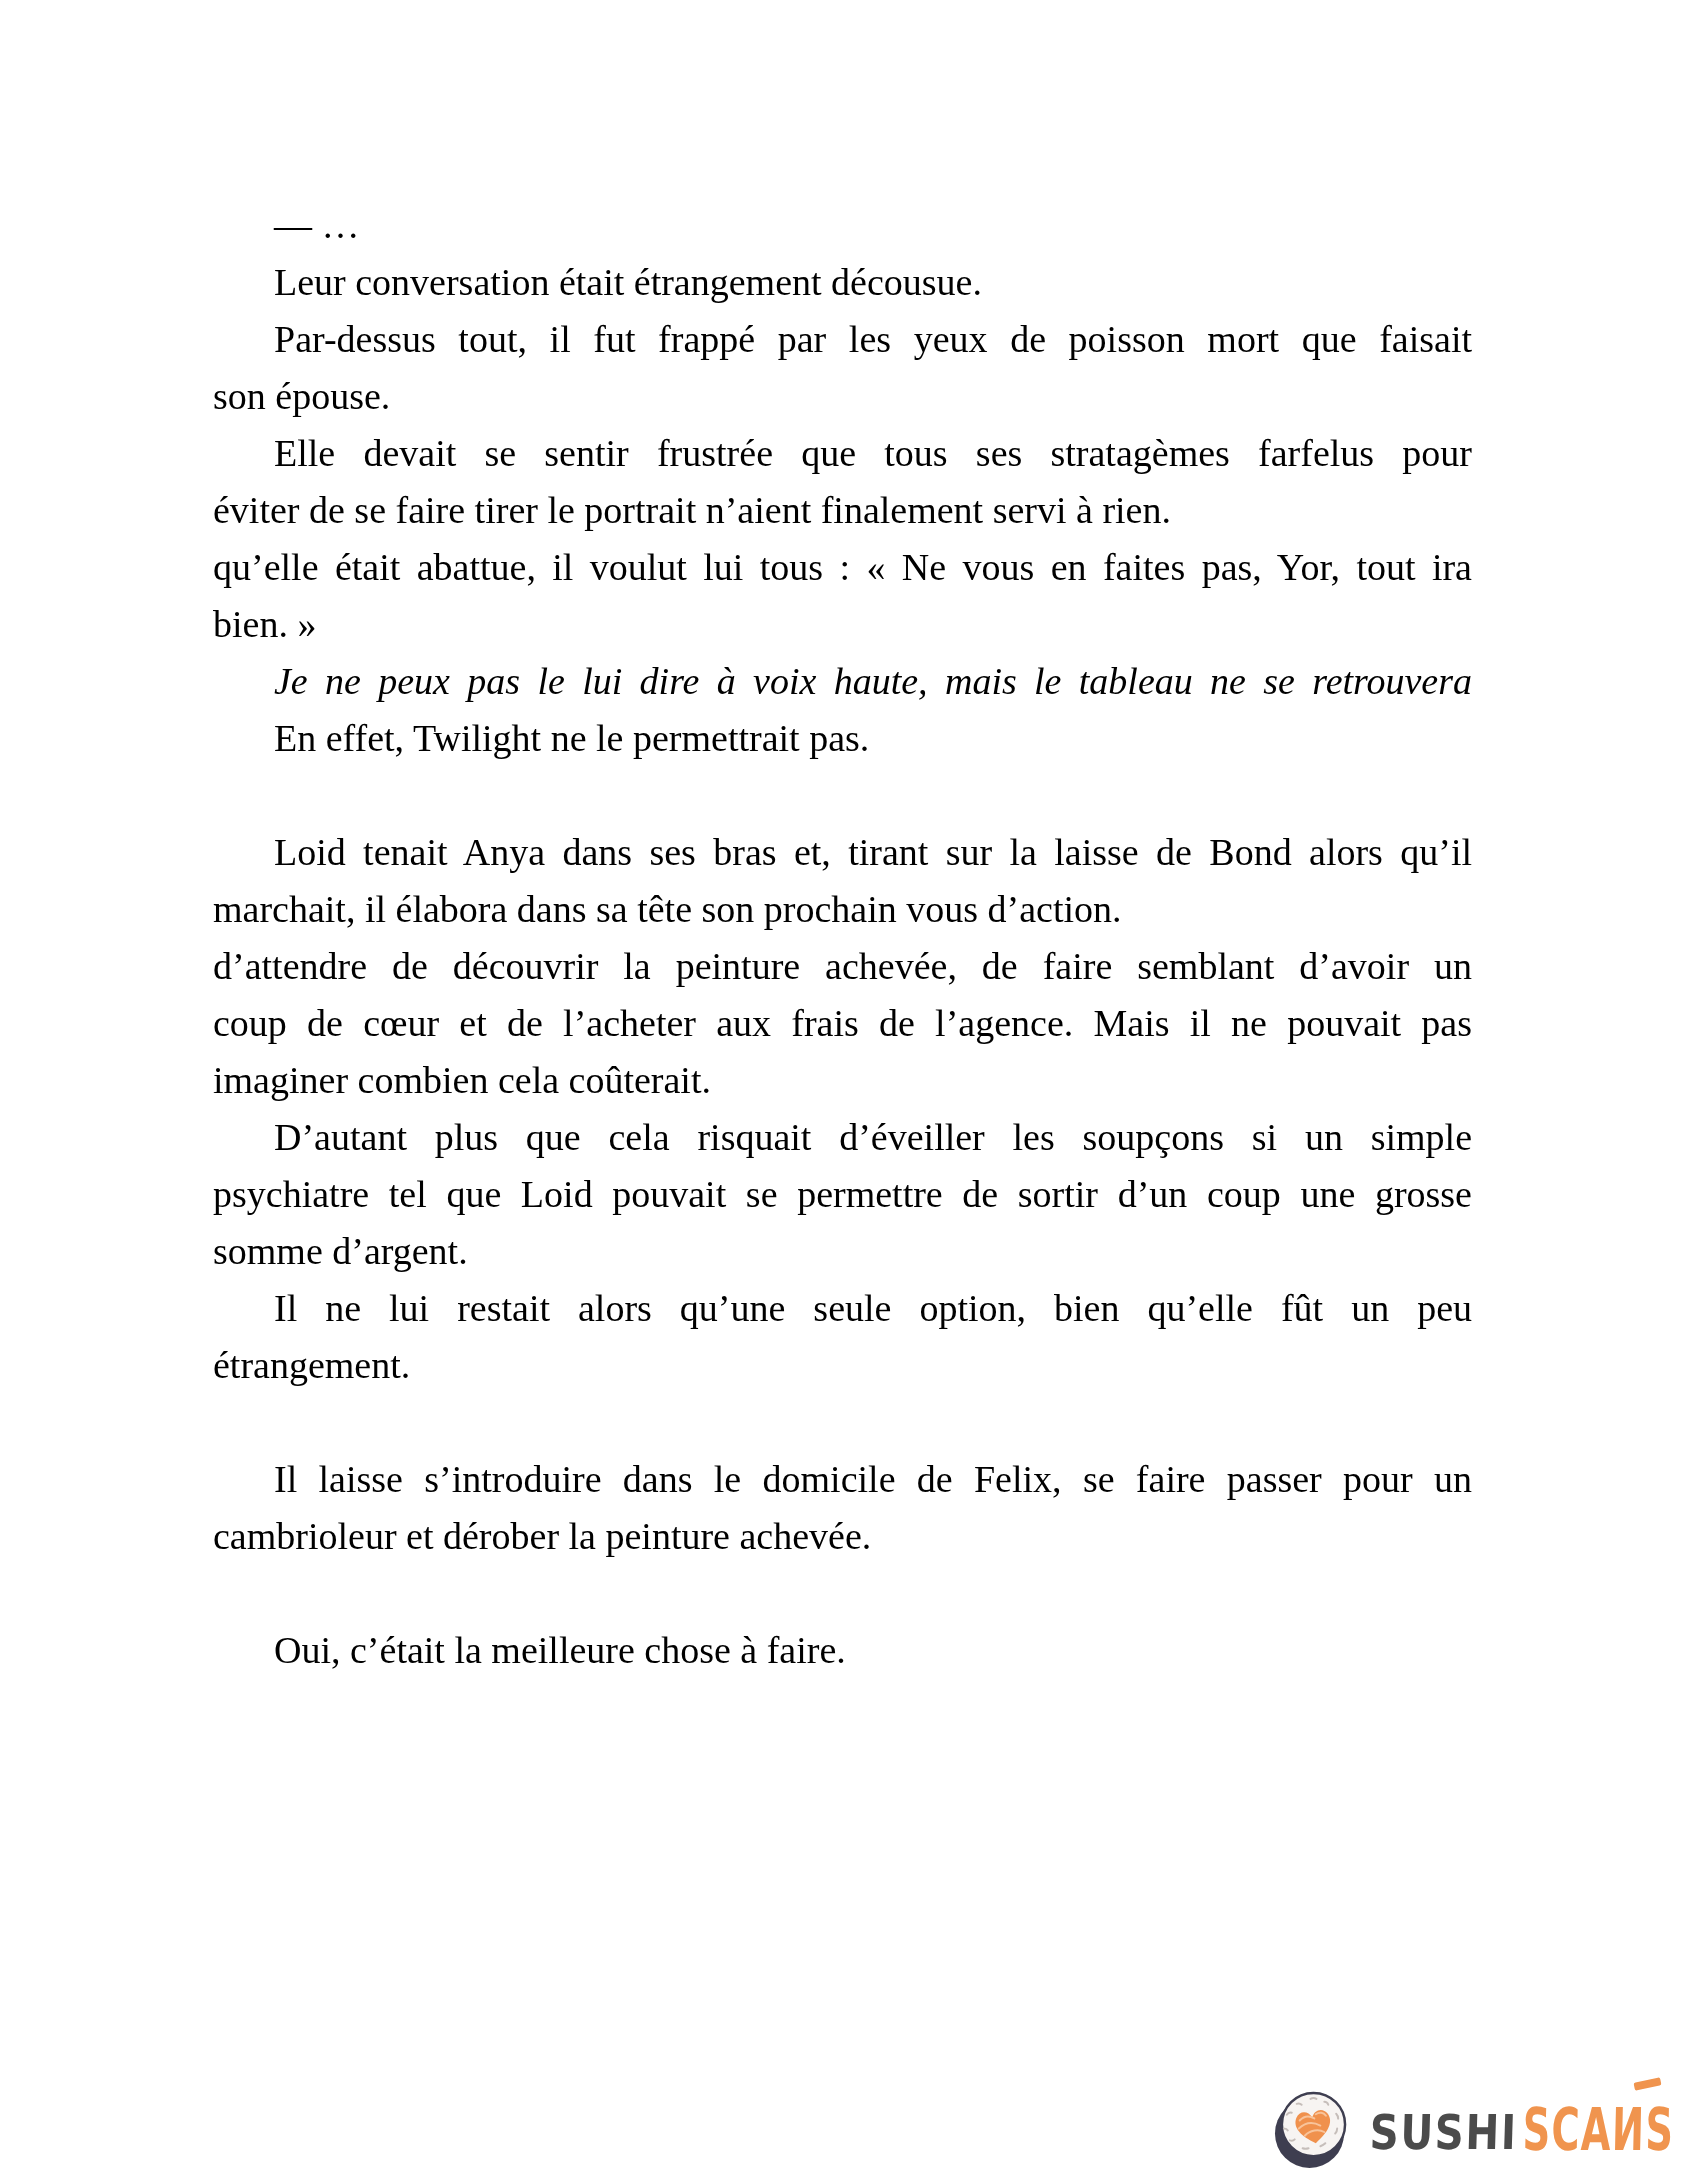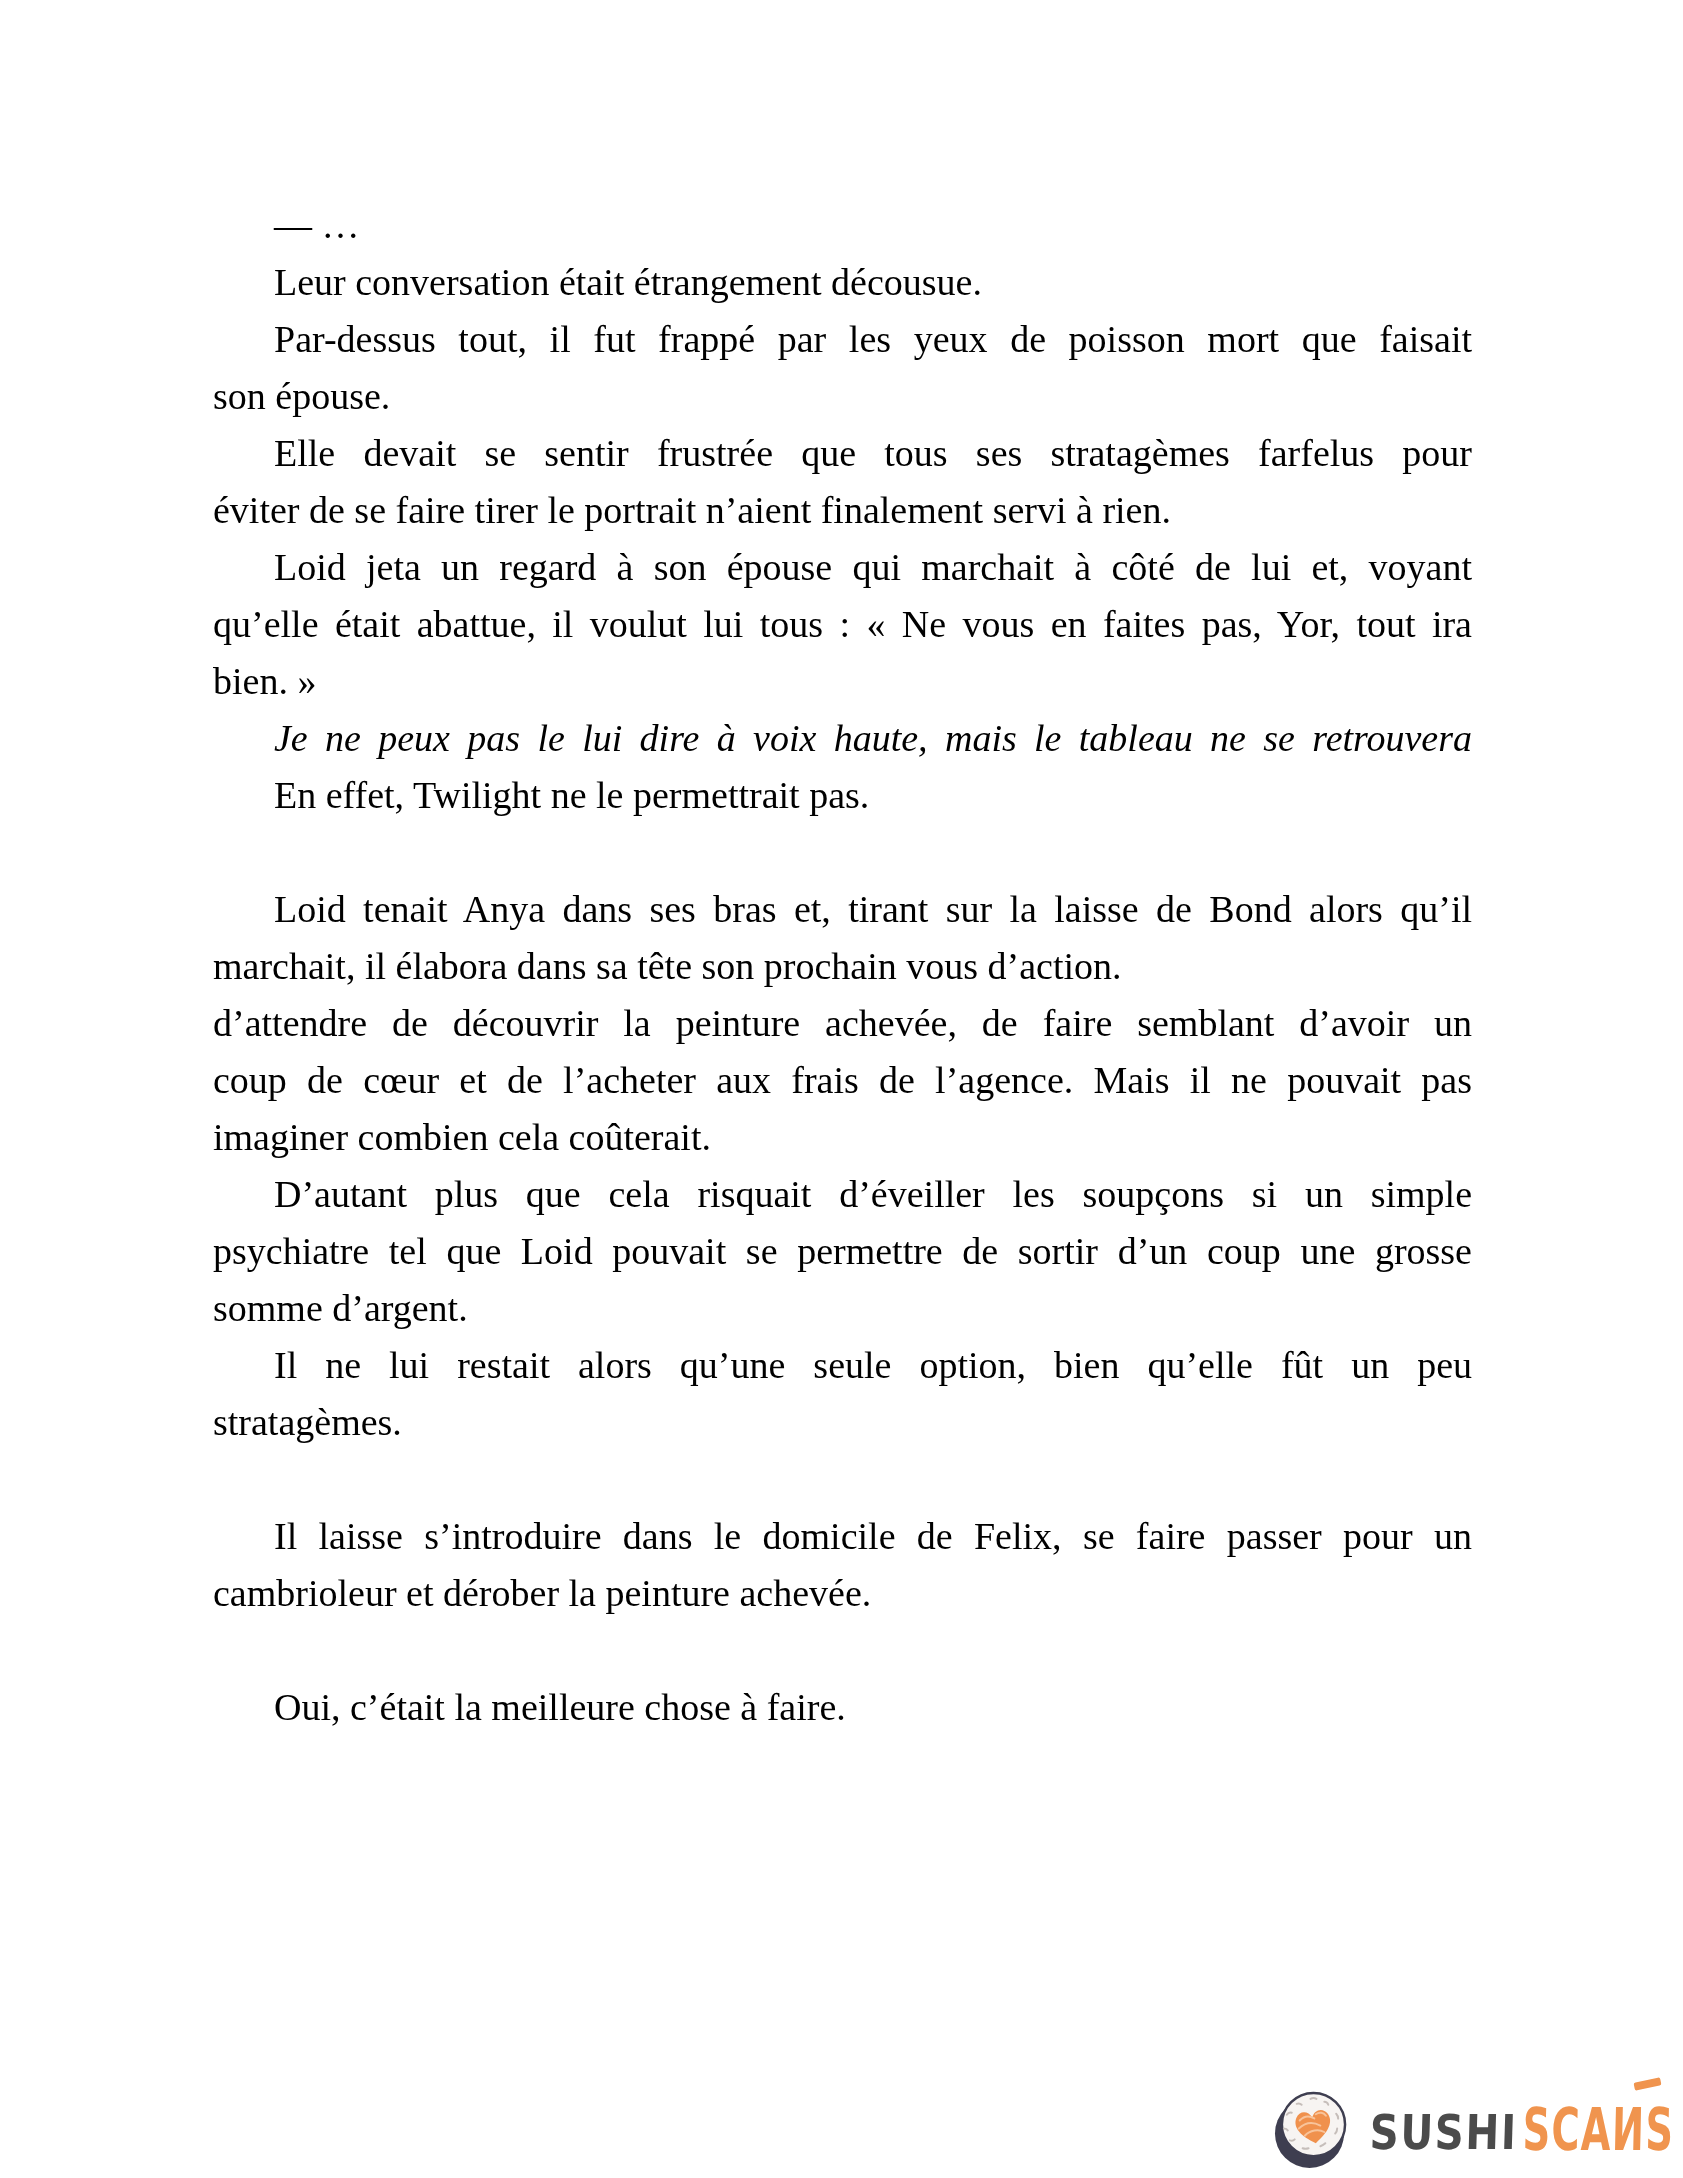--- a/index.html
+++ b/index.html
@@ -78,36 +78,35 @@
 </head>
 <body>
 
 <div id="text-block" style="color: rgb(0, 0, 0);">
     <div class="line normal first last">— …</div>
     <div class="line normal first last">Leur conversation était étrangement décousue.</div>
     <div class="line normal first">Par-dessus tout, il fut frappé par les yeux de poisson mort que faisait</div>
     <div class="line normal last">son épouse.</div>
     <div class="line normal first">Elle devait se sentir frustrée que tous ses stratagèmes farfelus pour</div>
     <div class="line normal last">éviter de se faire tirer le portrait n’aient finalement servi à rien.</div>
-    <div class="line normal first">Loid jeta un regard à son épouse qui marchait à côté de lui et, voyant</div>
     <div class="line normal">qu’elle était abattue, il voulut lui tous : « Ne vous en faites pas, Yor, tout ira</div>
     <div class="line normal last">bien. »</div>
     <div class="line italic first">Je ne peux pas le lui dire à voix haute, mais le tableau ne se retrouvera</div>
     <div class="line normal first last">En effet, Twilight ne le permettrait pas.</div>
     <div class="line spacer"></div>
     <div class="line normal first">Loid tenait Anya dans ses bras et, tirant sur la laisse de Bond alors qu’il</div>
     <div class="line normal last">marchait, il élabora dans sa tête son prochain vous d’action.</div>
     <div class="line normal">d’attendre de découvrir la peinture achevée, de faire semblant d’avoir un</div>
     <div class="line normal">coup de cœur et de l’acheter aux frais de l’agence. Mais il ne pouvait pas</div>
     <div class="line normal last">imaginer combien cela coûterait.</div>
     <div class="line normal first">D’autant plus que cela risquait d’éveiller les soupçons si un simple</div>
     <div class="line normal">psychiatre tel que Loid pouvait se permettre de sortir d’un coup une grosse</div>
     <div class="line normal last">somme d’argent.</div>
     <div class="line normal first">Il ne lui restait alors qu’une seule option, bien qu’elle fût un peu</div>
-    <div class="line normal last">stratagèmes.</div>
+    <div class="line normal last">étrangement.</div>
     <div class="line spacer"></div>
     <div class="line normal first">Il laisse s’introduire dans le domicile de Felix, se faire passer pour un</div>
     <div class="line normal last">cambrioleur et dérober la peinture achevée.</div>
     <div class="line spacer"></div>
     <div class="line normal first last">Oui, c’était la meilleure chose à faire.</div>
   </div>
 
 <svg class="logo-icon" viewBox="0 0 78 84" aria-hidden="true">
   <circle cx="37" cy="47" r="35" fill="#3E3E50"></circle>
   <circle cx="41" cy="38" r="32" stroke-width="2.5" fill="#F7F4F2" stroke="#3E3E50"></circle>

